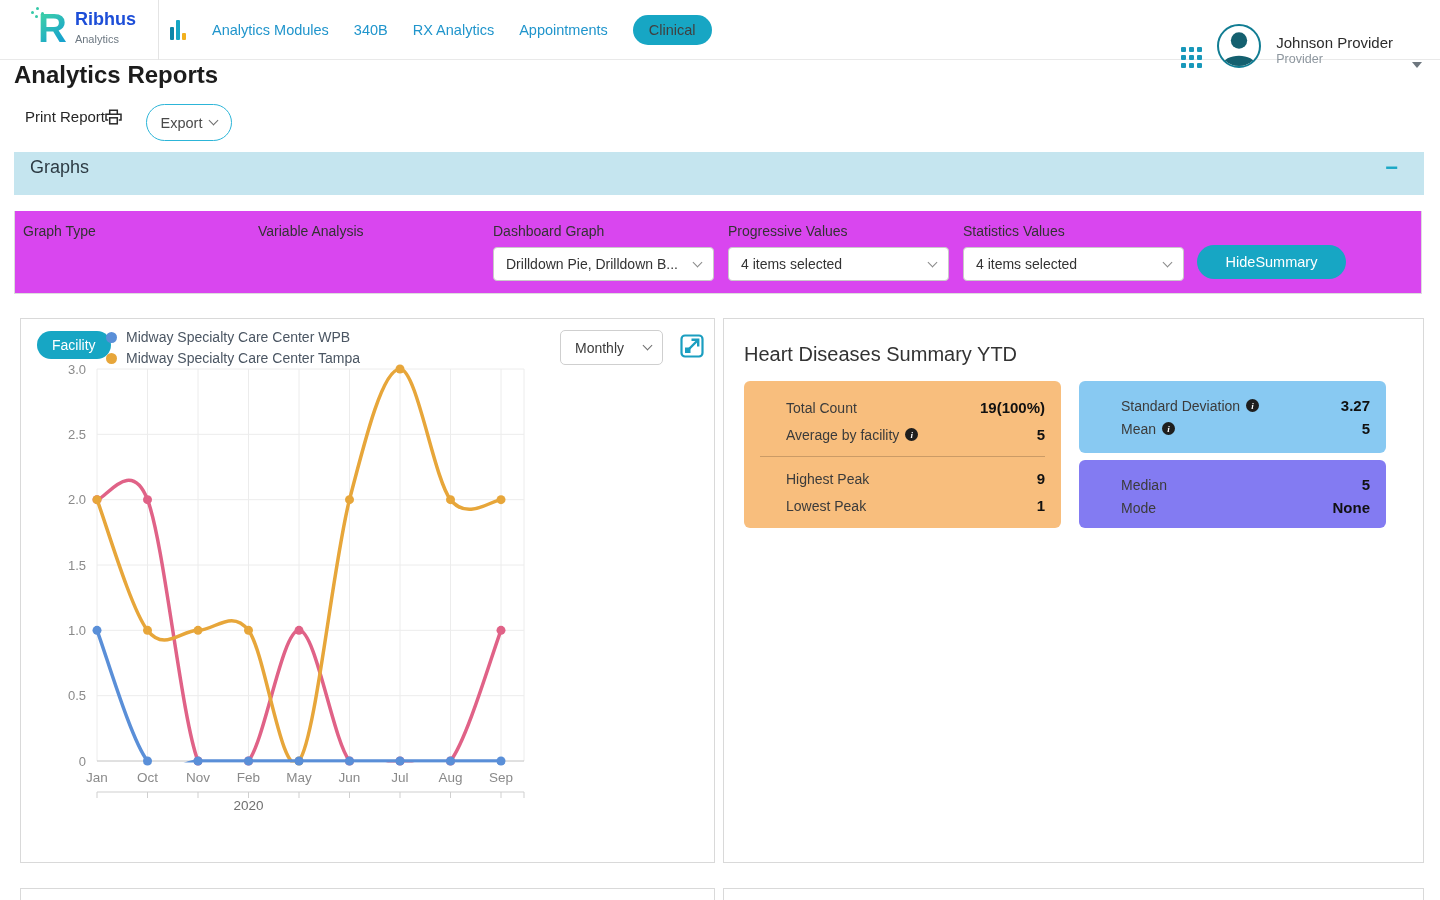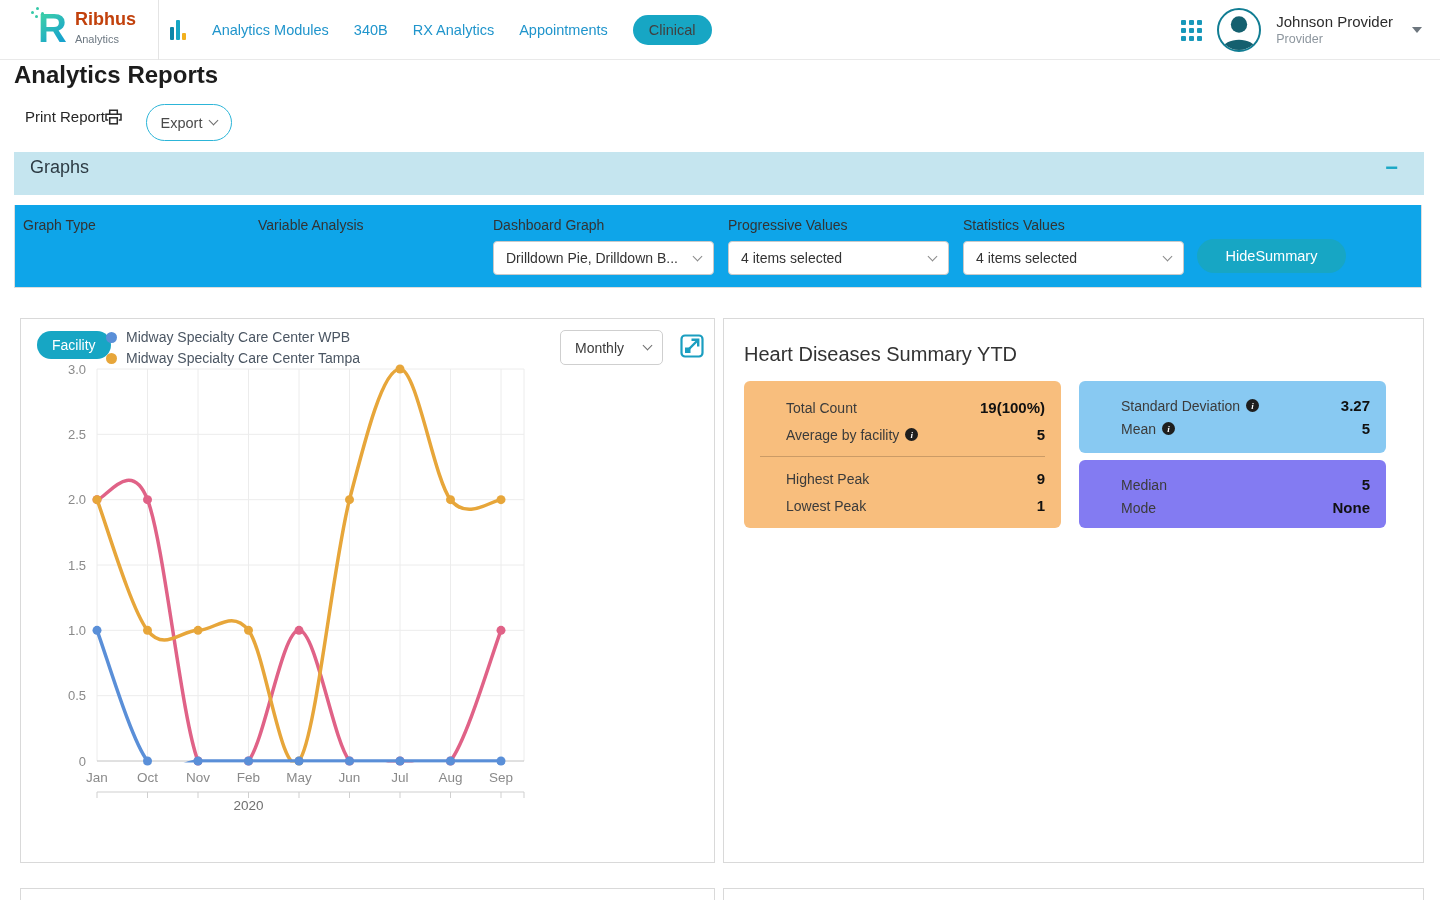--- a/index.html
+++ b/index.html
@@ -10,32 +10,32 @@
   .hdr { position:absolute; left:0; top:0; width:1440px; height:60px; background:#fff;
     border-bottom:1px solid #e9e9e9; }
   .brand { position:absolute; left:38px; top:8px; display:flex; align-items:center; gap:8px; }
   .brand-r { font-size:40px; font-weight:800; line-height:40px;
     background:linear-gradient(140deg,#43d6a3 5%,#17a3cd 80%);
     -webkit-background-clip:text; background-clip:text; color:transparent; position:relative; }
   .brand-dots { position:absolute; left:-7px; top:-2px; width:14px; height:14px; }
   .brand-dots i { position:absolute; width:3px; height:3px; border-radius:50%; background:#35c9a8; display:block; }
   .brand-dots i:nth-child(1){left:0;top:5px} .brand-dots i:nth-child(2){left:5px;top:1px}
   .brand-dots i:nth-child(3){left:10px;top:6px} .brand-dots i:nth-child(4){left:4px;top:9px}
-  .brand-name { font-size:18px; font-weight:700; color:#c2410c; line-height:19px; }
+  .brand-name { font-size:18px; font-weight:700; color:#1d4ed8; line-height:19px; }
   .brand-sub { font-size:11px; color:#6d7882; }
   .hdr-divider { position:absolute; left:158px; top:0; width:1px; height:60px; background:#e4e4e4; }
   .nav { position:absolute; left:170px; top:0; height:60px; display:flex; align-items:center; gap:25px; }
   .bars-icon { display:flex; align-items:flex-end; gap:2px; height:20px; margin-right:1px; }
   .bars-icon i { display:block; width:4px; border-radius:1px; }
   .bars-icon i:nth-child(1){height:13px;background:#0d86a8}
   .bars-icon i:nth-child(2){height:20px;background:#17a6c4}
   .bars-icon i:nth-child(3){height:7px;background:#f2b01e}
   .nav-link { font-size:14.5px; color:#2095cc; cursor:pointer; white-space:nowrap; }
   .nav-pill { background:#17a6c4; color:#404040; font-size:14.5px; padding:7px 16px; border-radius:17px; cursor:pointer; }
-  .hdr-right { position:absolute; right:18px; top:0; height:60px; display:flex; align-items:center; gap:15px; }
+  .hdr-right { position:absolute; right:18px; top:8px; height:60px; display:flex; align-items:flex-end; gap:15px; }
   .avatar { width:44px; height:44px; border-radius:50%; border:2px solid #117d93; overflow:hidden; background:#fff; }
   .user-text { line-height:1.25; }
   .user-name { font-size:15px; color:#2c2c2c; }
   .user-role { font-size:12.5px; color:#8d969e; }
   .caret-down { width:0; height:0; border-left:5px solid transparent; border-right:5px solid transparent;
     border-top:6px solid #6d767e; margin-left:4px; }
 
   
   .page-title { position:absolute; left:14px; top:61px; font-size:24px; font-weight:600; color:#1c1c1c; }
   .print-row { position:absolute; left:25px; top:108px; display:flex; align-items:center; 
@@ -44,21 +44,21 @@
     border:1.5px solid #2cb5d8; border-radius:19px; display:flex; align-items:center; justify-content:center;
     gap:8px; font-size:14.5px; color:#4a4a4a; cursor:pointer; }
   .chev { width:7px; height:7px; border-right:1.7px solid #6e6e6e; border-bottom:1.7px solid #6e6e6e;
     transform:rotate(45deg); margin-top:-4px; }
 
   
   .graphs-hdr { position:absolute; left:14px; top:152px; width:1410px; height:43px; background:#c5e5ef;
     display:flex; align-items:center; justify-content:space-between; padding:0 26px 12px 16px; cursor:pointer; }
   .graphs-title { font-size:18px; color:#2d3b44; }
   .collapse-btn { font-size:22px; font-weight:700; color:#1ba8c5; line-height:20px; cursor:pointer; }
-  .filter-panel { position:absolute; left:14px; top:205px; width:1408px; height:83px; background:#0ea5e9;
+  .filter-panel { position:absolute; left:14px; top:211px; width:1408px; height:83px; background:#d946ef;
     border:1px solid #ddd; border-top:none; }
   .fgroup { position:absolute; top:12px; }
   .fgroup label { display:block; font-size:14px; color:#333; margin-bottom:8px; }
   .fselect { width:221px; height:34px; border:1px solid #c9c9c9; border-radius:4px; background:#fff;
     display:flex; align-items:center; justify-content:space-between; padding:0 12px; font-size:14px;
     color:#333; cursor:pointer; }
   .fselect .chev { border-color:#8a8a8a; }
   .hide-summary { position:absolute; left:1182px; top:34px; width:149px; height:34px; background:#17a6c4;
     border:none; border-radius:17px; color:#fff; font-size:14.5px; font-family:inherit; cursor:pointer; }
 

